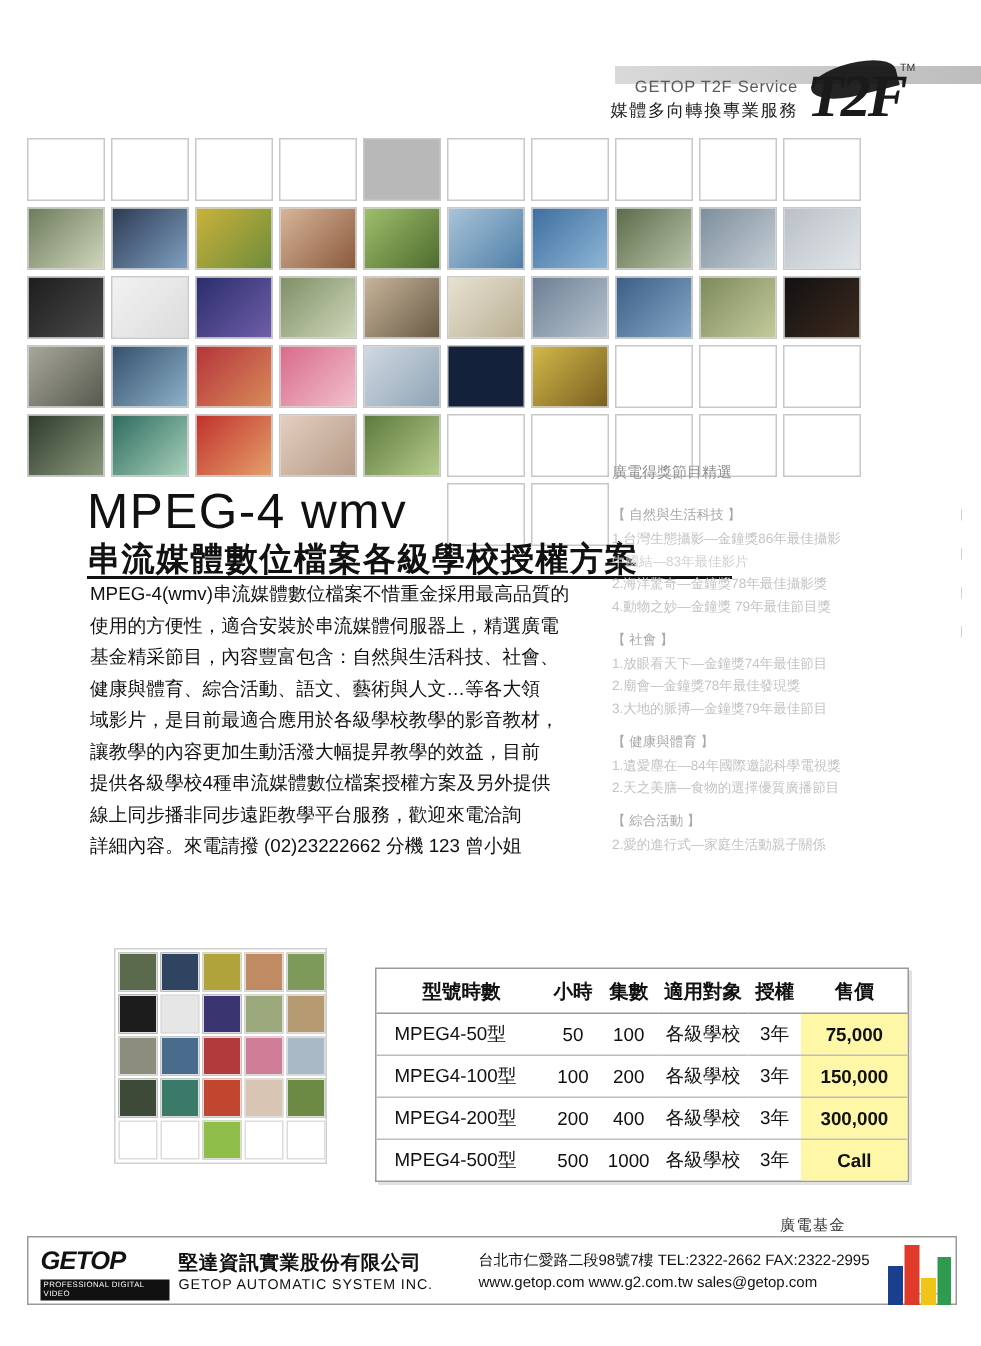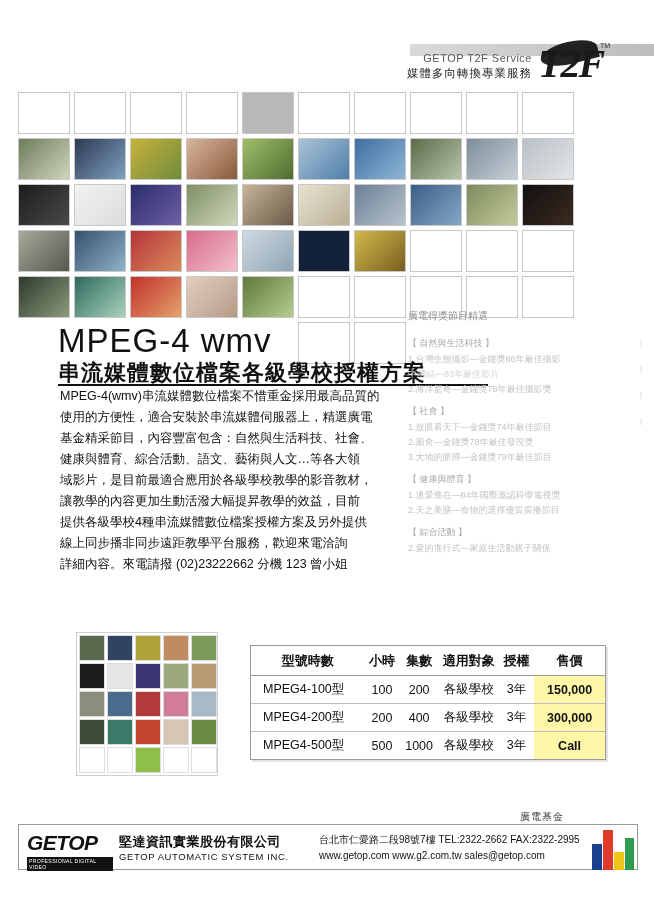--- a/index.html
+++ b/index.html
@@ -243,21 +243,21 @@
     width: 618px; height: 44px;
     border: 1px solid #9a9a9a;
     background: #fff;
   }
   .footer-logo {
     position: absolute;
     left: 8px; top: 6px;
     width: 86px;
   }
   .footer-logo .getop {
-    font-size: 21px;
+    font-size: 17px;
     font-weight: bold;
     font-style: italic;
     color: #111;
     letter-spacing: -0.5px;
   }
   .footer-logo .tagline {
     margin-top: 1px;
     font-size: 5.2px;
     letter-spacing: 0.3px;
     background: #111;
@@ -409,20 +409,21 @@
     <p>詳細內容。來電請撥  (02)23222662  分機  123  曾小姐</p>
   </div>
 
   <div class="awards">
     <div class="a-head">廣電得獎節目精選</div>
 
     <div class="a-sec">【 自然與生活科技 】</div>
     <div class="a-item">1.台灣生態攝影—金鐘獎86年最佳攝影</div>
     <div class="a-item dim">   中國結—83年最佳影片</div>
     <div class="a-item">2.海洋驚奇—金鐘獎78年最佳攝影獎</div>
+    <div class="a-item">4.動物之妙—金鐘獎 79年最佳節目獎</div>
 
     <div class="a-sec">【 社會 】</div>
     <div class="a-item">1.放眼看天下—金鐘獎74年最佳節目</div>
     <div class="a-item">2.廟會—金鐘獎78年最佳發現獎</div>
     <div class="a-item">3.大地的脈搏—金鐘獎79年最佳節目</div>
 
     <div class="a-sec">【 健康與體育 】</div>
     <div class="a-item">1.遺愛塵在—84年國際邀認科學電視獎</div>
     <div class="a-item">2.天之美膳—食物的選擇優質廣播節目</div>
 
@@ -475,20 +476,28 @@
         <tr>
           <th style="width:32%">型號時數</th>
           <th style="width:10%">小時</th>
           <th style="width:11%">集數</th>
           <th style="width:17%">適用對象</th>
           <th style="width:10%">授權</th>
           <th style="width:20%">售價</th>
         </tr>
       </thead>
       <tbody>
+        <tr>
+          <td class="model">MPEG4-50型</td>
+          <td>50</td>
+          <td>100</td>
+          <td>各級學校</td>
+          <td>3年</td>
+          <td class="price">75,000</td>
+        </tr>
         <tr>
           <td class="model">MPEG4-100型</td>
           <td>100</td>
           <td>200</td>
           <td>各級學校</td>
           <td>3年</td>
           <td class="price">150,000</td>
         </tr>
         <tr>
           <td class="model">MPEG4-200型</td>

